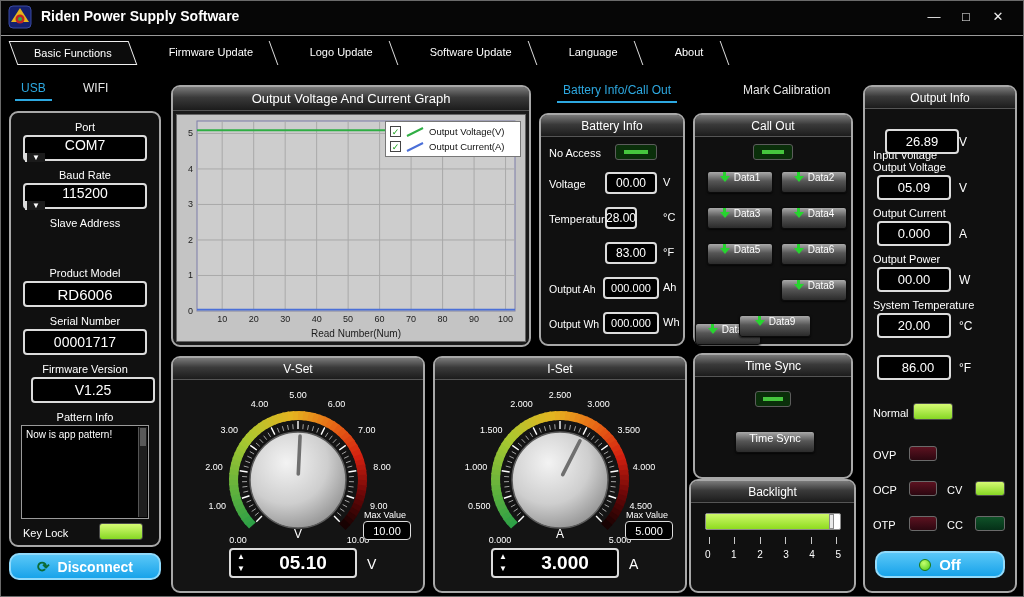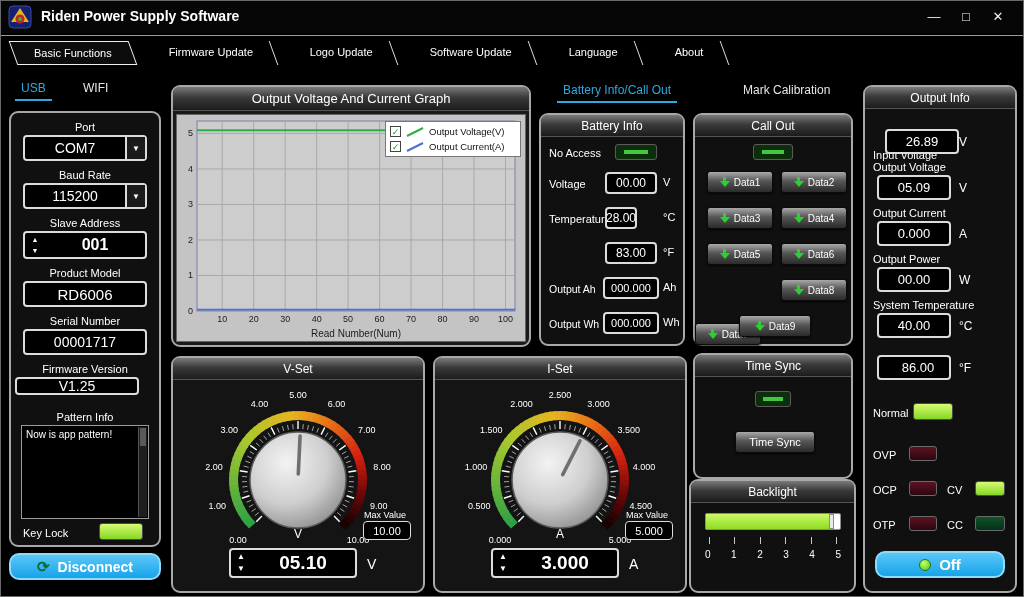--- a/index.html
+++ b/index.html
@@ -26,37 +26,37 @@
   
   .panel{position:absolute;border:2px solid #a8a8a8;border-radius:9px;background:#101010;}
   .phead{position:absolute;left:0;top:0;right:0;height:22px;line-height:22px;text-align:center;font-size:12px;color:#fff;background:linear-gradient(180deg,#7a7a7a,#3a3a3a 45%,#1c1c1c);border-bottom:1px solid #555;border-radius:6px 6px 0 0;}
 
   .lbl{position:absolute;font-size:11px;color:#fff;white-space:nowrap;}
   .lbl.c{left:0;right:0;text-align:center;}
   .unit{position:absolute;font-size:12px;color:#fff;white-space:nowrap;}
   .field{position:absolute;background:#000;border:2px solid #dcdcdc;border-radius:4px;color:#fff;display:flex;align-items:center;justify-content:center;font-size:13px;}
   .field.sm{border-width:1px;font-size:11px;}
 
-  .dropdown{position:absolute;background:#000;border:2px solid #dcdcdc;border-radius:4px;display:flex;cursor:pointer;}
+  .dropdown{position:absolute;background:#000;border:2px solid #dcdcdc;border-radius:4px;display:flex;cursor:pointer;flex-direction:column;}
   .dd-val{flex:1;display:flex;align-items:center;justify-content:center;font-size:14px;color:#fff;}
   .dd-btn{width:20px;border-left:2px solid #dcdcdc;display:flex;align-items:center;justify-content:center;font-size:8px;color:#fff;background:#1b1b1b;}
 
   .spin{position:absolute;background:#000;border:2px solid #dcdcdc;border-radius:4px;display:flex;align-items:center;}
   .spin-arrows{width:20px;display:flex;flex-direction:column;align-items:center;gap:4px;font-size:7px;line-height:1;color:#fff;}
   .spin-arrows span{cursor:pointer;}
   .spin-val{flex:1;text-align:center;font-weight:bold;color:#fff;}
 
   .led{position:absolute;border-radius:3px;}
   .led-bright{background:linear-gradient(180deg,#d6fb74,#86d724);border:1px solid #4c4c4c;}
   .led-red-off{background:linear-gradient(180deg,#5c1220,#2c0710);border:1px solid #6a6a6a;}
   .led-green-off{background:linear-gradient(180deg,#0f5228,#053018);border:1px solid #6a6a6a;}
   .led-lcd{background:#0a2f0a;border:1px solid #5c5c5c;display:flex;align-items:center;justify-content:center;}
   .led-lcd i{display:block;width:58%;height:4px;background:#46c63e;}
 
-  .btn3{position:absolute;background:linear-gradient(180deg,#a9a9a9,#565656 45%,#2b2b2b);border:1px solid #0b0b0b;border-radius:3px;color:#fff;display:flex;align-items:center;justify-content:center;gap:4px;font-size:10px;cursor:pointer;box-shadow:0 1px 2px rgba(0,0,0,.7);}
+  .btn3{position:absolute;background:linear-gradient(180deg,#a9a9a9,#565656 45%,#2b2b2b);border:1px solid #0b0b0b;border-radius:3px;color:#fff;display:flex;justify-content:center;gap:4px;font-size:10px;cursor:pointer;box-shadow:0 1px 2px rgba(0,0,0,.7);}
   .dlicon{width:10px;height:10px;position:relative;flex:0 0 10px;}
   .dlicon:before{content:"";position:absolute;left:3.5px;top:0;width:3px;height:4px;background:#27d42f;}
   .dlicon:after{content:"";position:absolute;left:0;top:4px;border-left:5px solid transparent;border-right:5px solid transparent;border-top:6px solid #27d42f;}
 
   .btnblue{position:absolute;background:linear-gradient(180deg,#5ac7f7,#17a3ea);border:2px solid #90dafb;border-radius:10px;display:flex;align-items:center;justify-content:center;gap:8px;font-size:14px;font-weight:bold;color:#fff;cursor:pointer;}
   .refresh-ic{font-size:15px;font-weight:bold;color:#0b6b35;line-height:1;}
   .power-dot{width:12px;height:12px;border-radius:50%;background:radial-gradient(circle at 38% 32%,#c6ff6e,#49c818);border:1px solid #1f7a12;}
 
   .patternbox{position:absolute;background:#000;border:1px solid #9a9a9a;color:#fff;font-size:10px;padding:3px 14px 3px 4px;line-height:1.25;}
   .pscroll{position:absolute;right:1px;top:1px;bottom:1px;width:9px;background:#1e1e1e;border-left:1px solid #555;}
@@ -118,36 +118,29 @@
       <span class="dd-btn">▼</span>
     </div>
 
     <span class="lbl c" style="top:56px;">Baud Rate</span>
     <div class="dropdown" style="left:12px;top:70px;width:124px;height:26px;">
       <span class="dd-val">115200</span>
       <span class="dd-btn">▼</span>
     </div>
 
     <span class="lbl c" style="top:104px;">Slave Address</span>
-    <div class="spin" style="left:12px;top:118px;width:124px;height:28px;">
-      <span class="spin-arrows">
-        <span>▲</span>
-        <span>▼</span>
-      </span>
-      <span class="spin-val" style="font-size:16px;">001</span>
-    </div>
 
     <span class="lbl c" style="top:154px;">Product Model</span>
     <div class="field" style="left:12px;top:168px;width:124px;height:26px;font-size:15px;">RD6006</div>
 
     <span class="lbl c" style="top:202px;">Serial Number</span>
     <div class="field" style="left:12px;top:216px;width:124px;height:26px;font-size:14px;">00001717</div>
 
     <span class="lbl c" style="top:250px;">Firmware Version</span>
-    <div class="field" style="left:4px;top:264px;width:124px;height:18px;font-size:14px;">V1.25</div>
+    <div class="field" style="left:20px;top:264px;width:124px;height:26px;font-size:14px;">V1.25</div>
 
     <span class="lbl c" style="top:298px;">Pattern Info</span>
     <div class="patternbox" style="left:10px;top:312px;width:128px;height:94px;">
       <span>Now is app pattern!</span>
       <span class="pscroll">
           <i></i>
         </span>
     </div>
 
     <span class="lbl" style="left:12px;top:414px;">Key Lock</span>
@@ -637,21 +630,21 @@
 
     <span class="lbl" style="left:8px;top:120px;">Output Current</span>
     <div class="field" style="left:12px;top:134px;width:74px;height:25px;">0.000</div>
     <span class="unit" style="left:94px;top:140px;">A</span>
 
     <span class="lbl" style="left:8px;top:166px;">Output Power</span>
     <div class="field" style="left:12px;top:180px;width:74px;height:25px;">00.00</div>
     <span class="unit" style="left:94px;top:186px;">W</span>
 
     <span class="lbl" style="left:8px;top:212px;">System Temperature</span>
-    <div class="field" style="left:12px;top:226px;width:74px;height:25px;">40.00</div>
+    <div class="field" style="left:12px;top:226px;width:74px;height:25px;">20.00</div>
     <span class="unit" style="left:94px;top:232px;">°C</span>
 
     <div class="field" style="left:12px;top:268px;width:74px;height:25px;padding-left:8px;">86.00</div>
     <span class="unit" style="left:94px;top:274px;">°F</span>
 
     <span class="lbl" style="left:8px;top:320px;">Normal</span>
     <span class="led led-bright" style="left:48px;top:316px;width:40px;height:17px;"></span>
 
     <span class="lbl" style="left:8px;top:362px;">OVP</span>
     <span class="led led-red-off" style="left:44px;top:359px;width:28px;height:15px;"></span>

